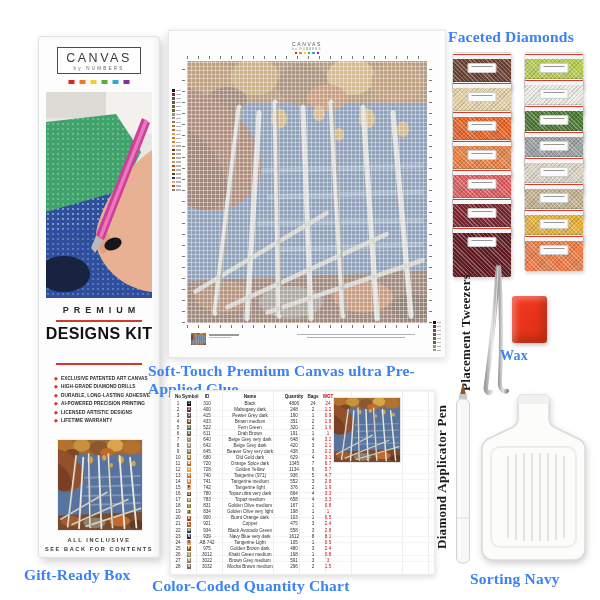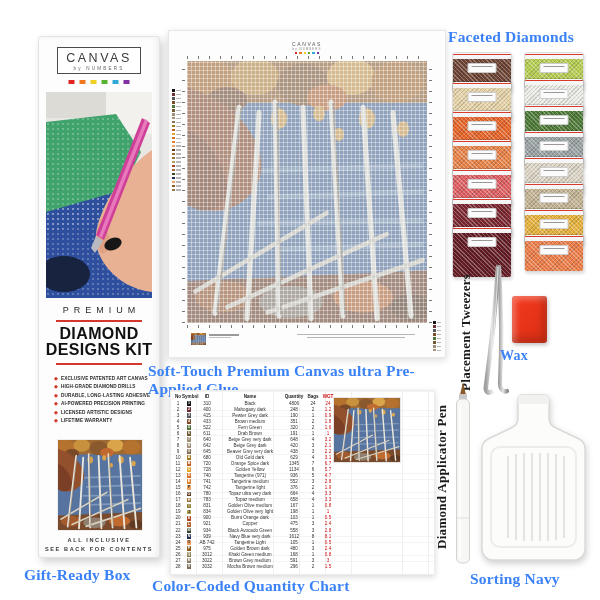--- a/index.html
+++ b/index.html
@@ -12,21 +12,21 @@
   .giftbox{left:38px;top:36px;width:120px;height:520px;background:#fdfdfd;
            border:1px solid #e3e3e3;border-radius:3px;
            box-shadow:3px 4px 8px rgba(0,0,0,.18), inset -3px 0 5px rgba(0,0,0,.05);}
   .box-logo{top:10px;left:50%;transform:translateX(-50%);width:82px;border:1.3px solid #4b4b4b;
             background:#fff;text-align:center;padding:3px 0 2px;}
   .box-logo .l1{font-size:12.5px;letter-spacing:2.5px;color:#3a3a3a;font-weight:500;}
   .box-logo .l2{font-size:4.6px;letter-spacing:2.2px;color:#666;margin-top:1px;}
   .swatches{top:43px;left:50%;transform:translateX(-50%);display:flex;gap:5px;}
   .swatches i{display:block;width:6px;height:4px;}
   .box-photo{top:55px;left:7px;width:106px;height:206px;overflow:hidden;background:#e9e7e3;}
-  .premium{top:268px;left:0;width:100%;text-align:center;font-size:9px;font-weight:normal;
+  .premium{top:268px;left:0;width:100%;text-align:center;font-size:9px;font-weight:bold;
            letter-spacing:5px;color:#2a2a2a;text-indent:5px;}
   .redrule{left:17px;width:86px;height:2px;background:#d4382a;}
   .kit-title{top:289px;left:0;width:100%;text-align:center;font-weight:800;font-size:16px;
              line-height:16px;letter-spacing:.4px;color:#111;}
   .features{top:337px;left:15px;width:100px;list-style:none;margin:0;padding:0;}
   .features li{display:flex;align-items:center;gap:3px;height:8.5px;font-size:4.7px;
                letter-spacing:.1px;color:#2a2a2a;font-weight:bold;white-space:nowrap;}
   .features li .dia{color:#d4382a;font-size:5px;line-height:5px;}
   .box-art{top:402px;left:18px;width:84px;height:90px;border:1px solid #eee;overflow:hidden;}
   .inclusive{top:499px;left:0;width:100%;text-align:center;font-size:5.6px;font-weight:bold;
@@ -131,21 +131,20 @@
         <path d="M56 126 C50 138 48 152 56 162 L72 154 C62 147 59 137 62 128 Z" fill="#dfa184"></path>
         <polygon points="96,26 104,31 58,148 50,143" fill="#cf3f98"></polygon>
         <polygon points="99,27 102,29 56,146 53,144" fill="#e879bd"></polygon>
         <polygon points="50,144 57,149 49,161 45,156" fill="#b9b9c2"></polygon>
         <ellipse cx="67" cy="152" rx="9" ry="6" fill="#171717" transform="rotate(-22 67 152)"></ellipse>
       </svg>
     </div>
     <div class="abs premium">PREMIUM</div>
     <div class="abs redrule" style="top:283px"></div>
     <div class="abs kit-title">
-      <div>DIAMOND</div>
       <div>DESIGNS KIT</div>
     </div>
     <div class="abs redrule" style="top:326px"></div>
     <ul class="abs features" id="features-list">
         <li>
           <span class="dia">◆</span>
           <span>EXCLUSIVE PATENTED ART CANVAS</span>
         </li>
         <li>
           <span class="dia">◆</span>

